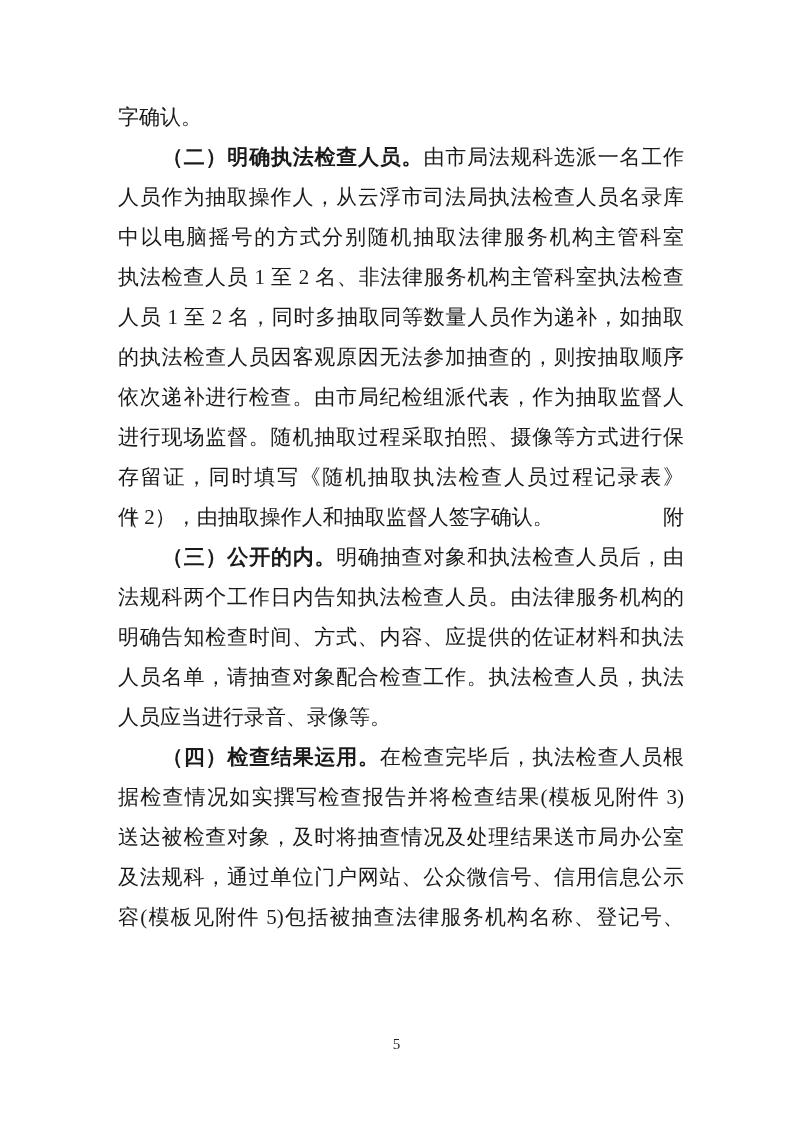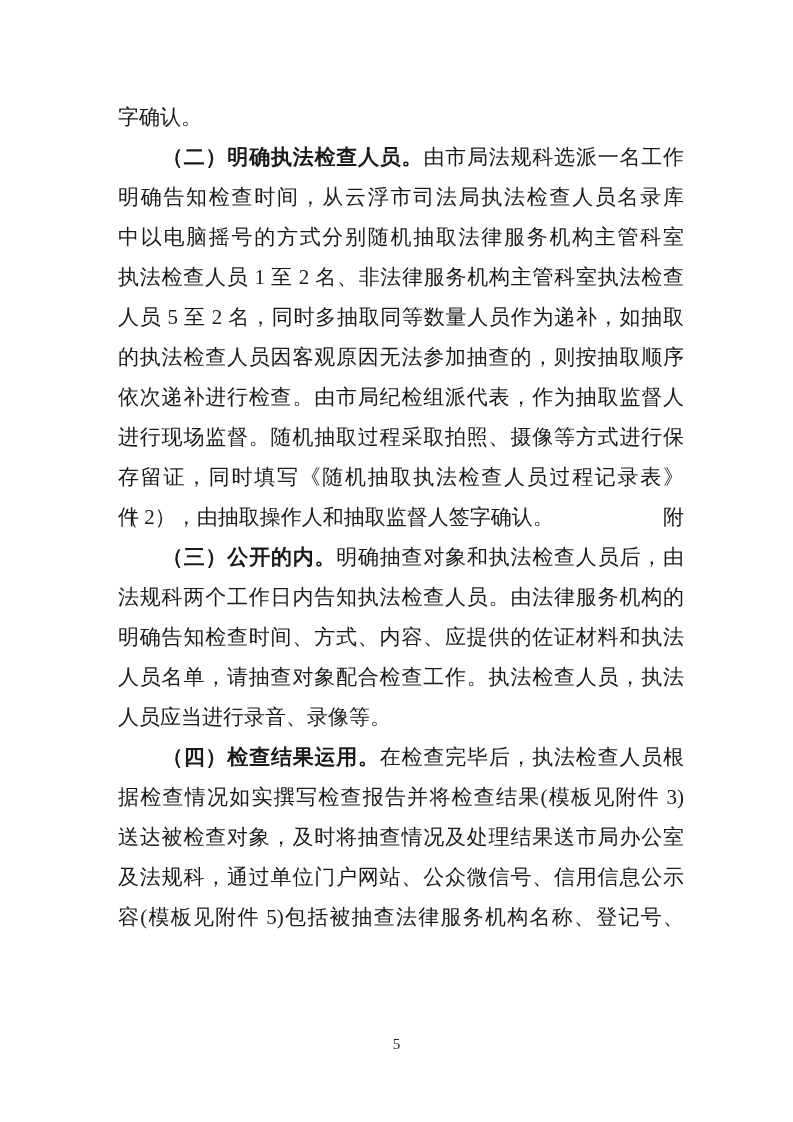--- a/index.html
+++ b/index.html
@@ -53,24 +53,24 @@
 </head>
 <body>
 
 <div class="page">
   <div class="text-block">
       <div class="paragraph">
         <div class="line"><span class="seg">字确认。</span></div>
       </div>
       <div class="paragraph">
         <div class="line justify indent"><span class="seg bold">（二）明确执法检查人员。</span><span class="seg">由市局法规科选派一名工作</span></div>
-        <div class="line justify"><span class="seg">明确告知检查时间，从云浮市司法局执法检查人员名录库</span></div>
+        <div class="line justify"><span class="seg">人员作为抽取操作人，从云浮市司法局执法检查人员名录库</span></div>
         <div class="line justify"><span class="seg">中以电脑摇号的方式分别随机抽取法律服务机构主管科室</span></div>
         <div class="line justify"><span class="seg">执法检查人员 1 至 2 名、非法律服务机构主管科室执法检查</span></div>
-        <div class="line justify"><span class="seg">人员 5 至 2 名，同时多抽取同等数量人员作为递补，如抽取</span></div>
+        <div class="line justify"><span class="seg">人员 1 至 2 名，同时多抽取同等数量人员作为递补，如抽取</span></div>
         <div class="line justify"><span class="seg">的执法检查人员因客观原因无法参加抽查的，则按抽取顺序</span></div>
         <div class="line justify"><span class="seg">依次递补进行检查。由市局纪检组派代表，作为抽取监督人</span></div>
         <div class="line justify"><span class="seg">进行现场监督。随机抽取过程采取拍照、摄像等方式进行保</span></div>
         <div class="line justify"><span class="seg">存留证，同时填写《随机抽取执法检查人员过程记录表》（附</span></div>
         <div class="line"><span class="seg">件 2），由抽取操作人和抽取监督人签字确认。</span></div>
       </div>
       <div class="paragraph">
         <div class="line justify indent"><span class="seg bold">（三）公开的内。</span><span class="seg">明确抽查对象和执法检查人员后，由</span></div>
         <div class="line justify"><span class="seg">法规科两个工作日内告知执法检查人员。由法律服务机构的</span></div>
         <div class="line justify"><span class="seg">明确告知检查时间、方式、内容、应提供的佐证材料和执法</span></div>

